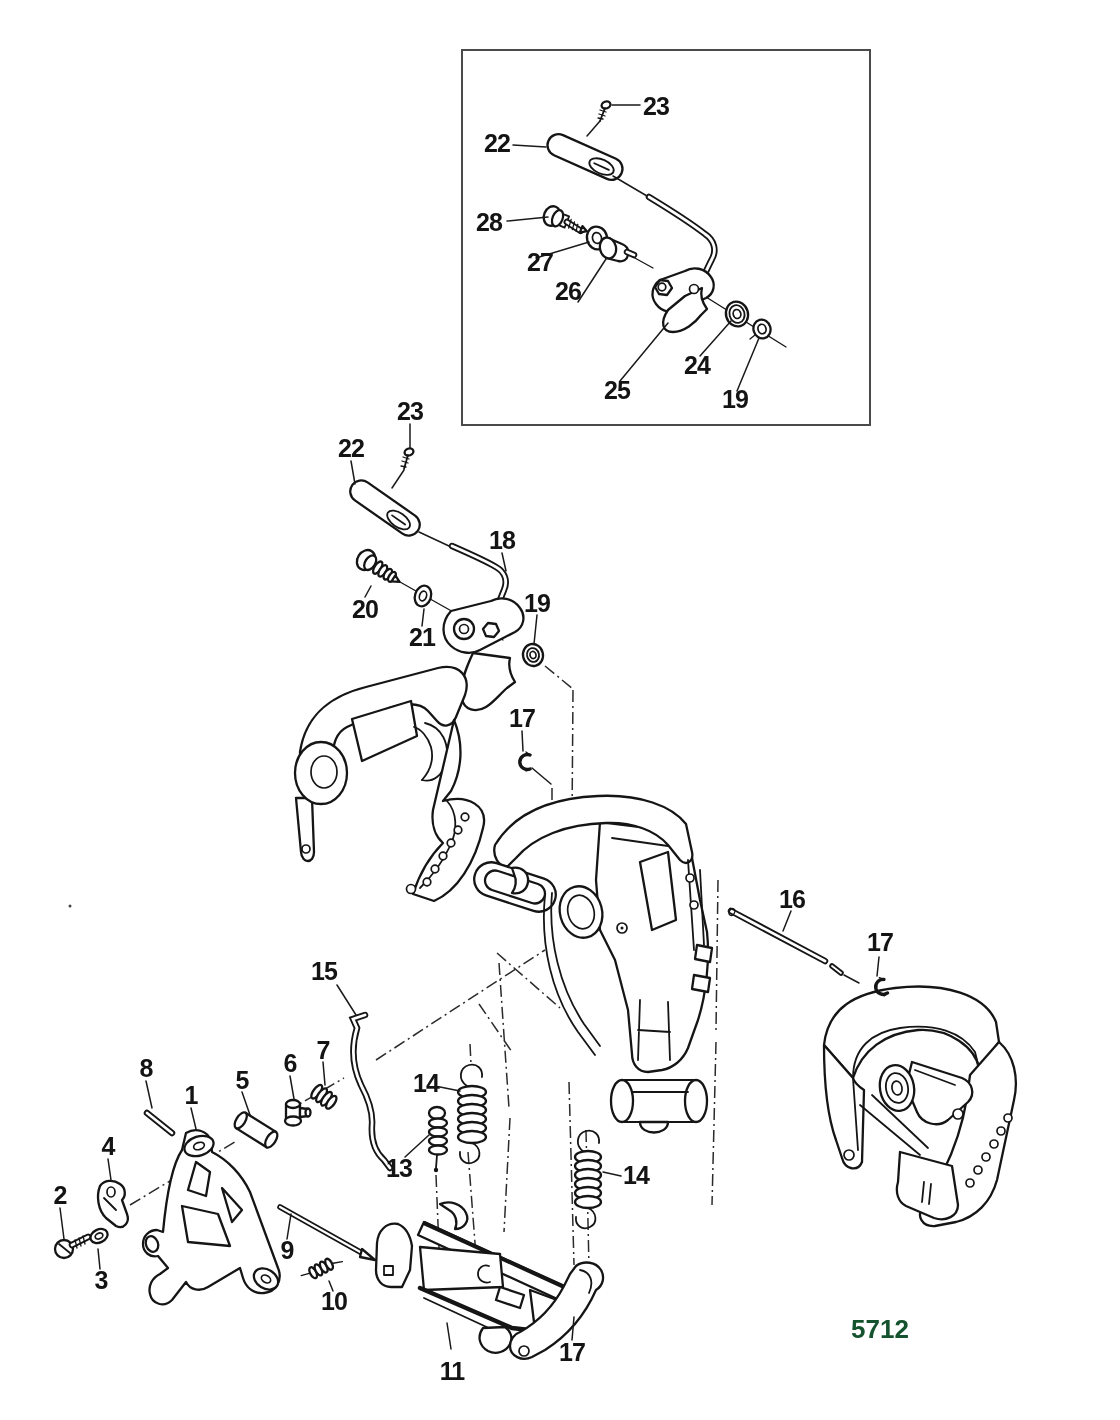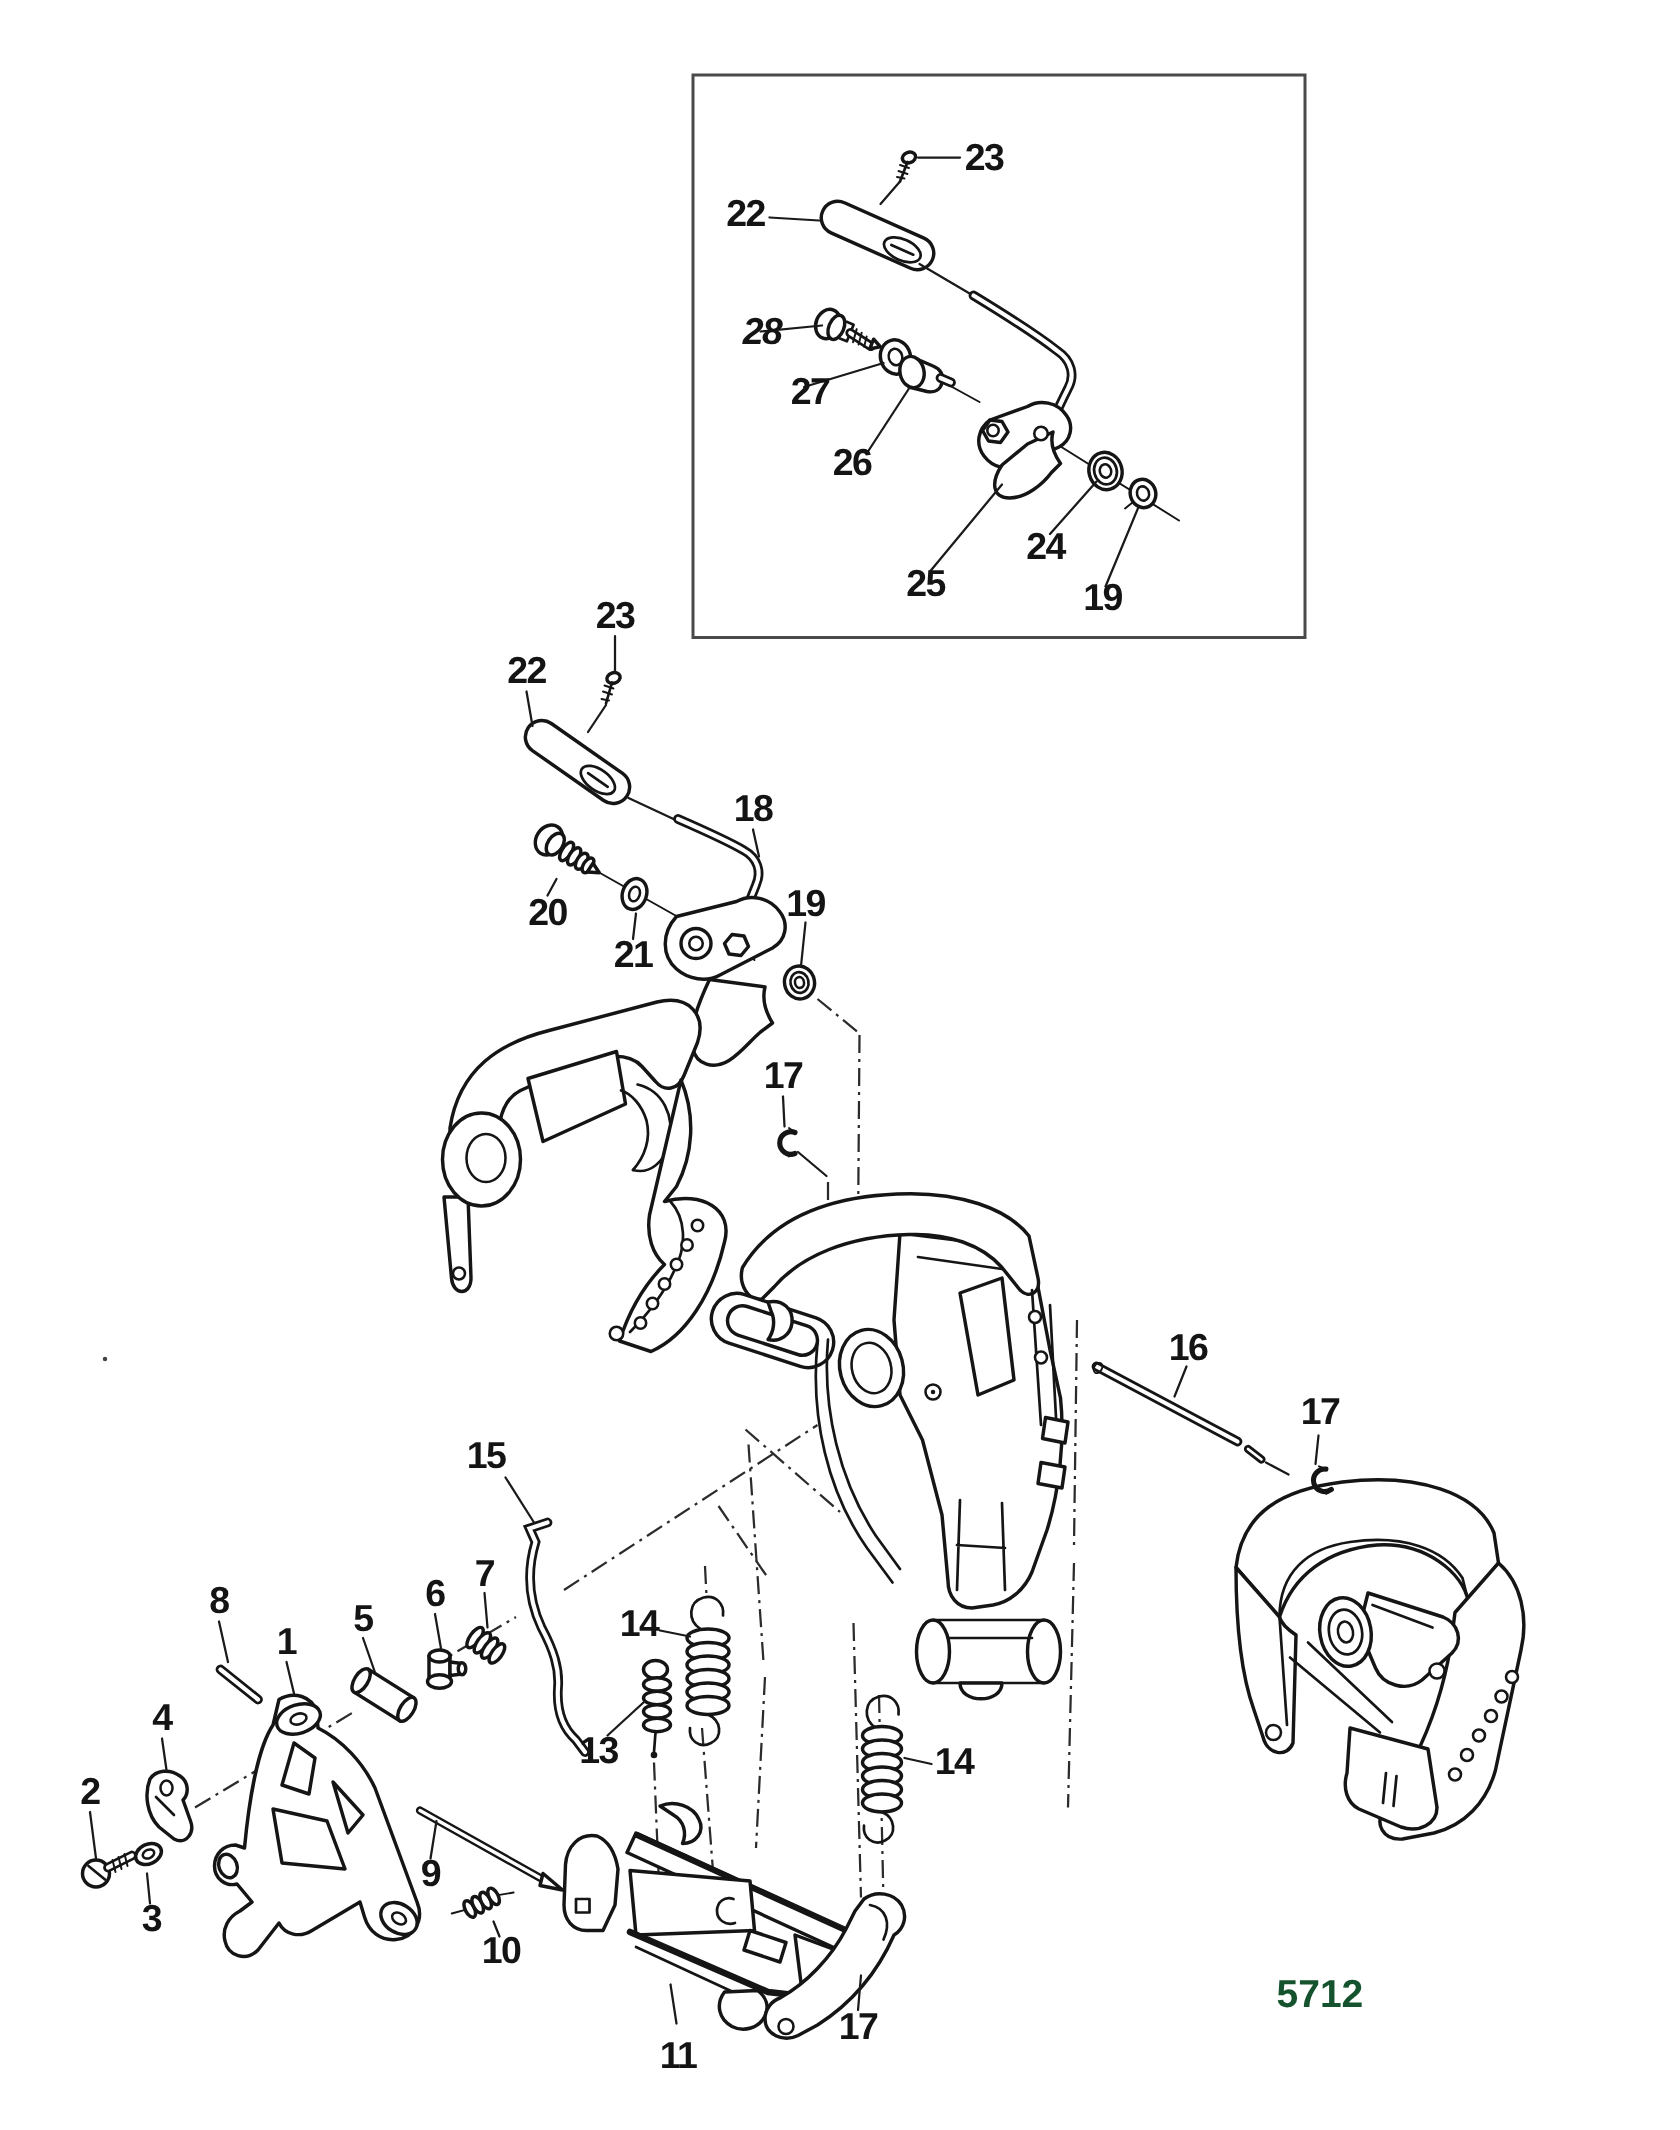--- a/index.html
+++ b/index.html
@@ -414,23 +414,23 @@
     <path class="lead" d="M451,1349 L447,1323"></path>
     <path class="lead" d="M572,1340 L574,1317"></path>
   </g>
 
   <circle cx="70" cy="906" r="1.5" fill="#444"></circle>
 </svg>
 
 <div id="callout-layer">
       <div class="callout" style="left: 656px; top: 107px;">23</div>
       <div class="callout" style="left: 497px; top: 144px;">22</div>
-      <div class="callout" style="left: 508px; top: 223px; font-style: italic;">28</div>
+      <div class="callout" style="left: 489px; top: 223px;">28</div>
       <div class="callout" style="left: 524px; top: 263px; margin-left: 16px;">27</div>
-      <div class="callout" style="left: 568px; top: 310px; text-align: right;">26</div>
+      <div class="callout" style="left: 568px; top: 292px; text-align: right;">26</div>
       <div class="callout" style="left: 617px; top: 391px;">25</div>
       <div class="callout" style="left: 697px; top: 366px;">24</div>
       <div class="callout" style="left: 735px; top: 400px;">19</div>
       <div class="callout" style="left: 410px; top: 412px;">23</div>
       <div class="callout" style="left: 351px; top: 449px;">22</div>
       <div class="callout" style="left: 365px; top: 610px;">20</div>
       <div class="callout" style="left: 422px; top: 638px;">21</div>
       <div class="callout" style="left: 502px; top: 541px;">18</div>
       <div class="callout" style="left: 537px; top: 604px;">19</div>
       <div class="callout" style="left: 522px; top: 719px;">17</div>

